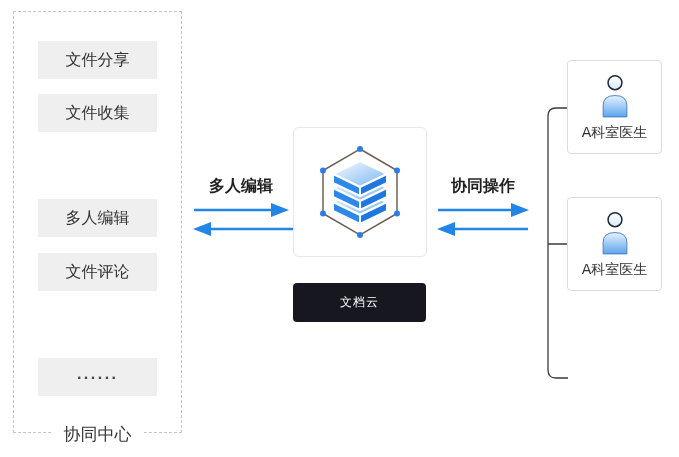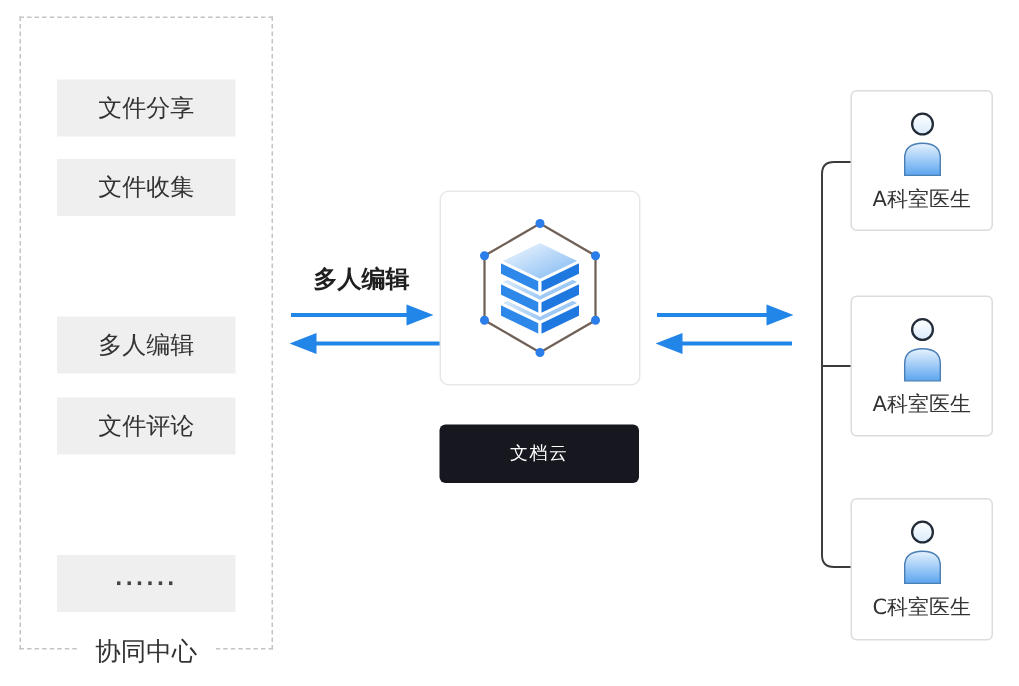--- a/index.html
+++ b/index.html
@@ -8,21 +8,21 @@
     font-family:"DejaVu Sans","Liberation Sans",sans-serif;color:#333;
   }
   
   .collab-panel{
     position:absolute;left:13px;top:11px;width:169px;height:422px;
     border:1px dashed #c4c4c4;box-sizing:border-box;
   }
   .service-item{
     position:absolute;left:24px;width:119px;height:38px;
     background:#efefef;display:flex;align-items:center;justify-content:center;
-    font-size:16px;color:#333;margin-top:12px;
+    font-size:16px;color:#333;
   }
   .service-item.dots{font-weight:bold;letter-spacing:2px;font-size:13px;color:#444;}
   .collab-label{
     position:absolute;left:50%;bottom:-14px;transform:translateX(-50%);
     background:#ffffff;padding:0 12px;font-size:17px;color:#333;white-space:nowrap;
   }
   
   .link-group{position:absolute;top:176px;height:62px;}
   .link-group.left{left:193px;width:96px;}
   .link-group.right{left:437px;width:92px;}
@@ -119,20 +119,21 @@
           <circle cx="87" cy="71.5" r="3"></circle>
         <circle cx="50" cy="93" r="3"></circle>
           <circle cx="13" cy="71.5" r="3"></circle>
           <circle cx="13" cy="28.5" r="3"></circle>
       </g>
     </svg>
   </div>
   <div class="hub-badge">文档云</div>
 
   <div class="link-group right">
+    <div class="link-label">协同操作</div>
     <svg class="arrow-fwd" width="92" height="16" viewBox="0 0 92 16">
       <line x1="1" y1="8" x2="76" y2="8" stroke="#2285e8" stroke-width="2.6"></line>
       <polygon points="74,1 92,8 74,15" fill="#2285e8"></polygon>
     </svg>
     <svg class="arrow-back" width="92" height="16" viewBox="0 0 92 16">
       <line x1="16" y1="8" x2="91" y2="8" stroke="#2285e8" stroke-width="2.6"></line>
       <polygon points="18,1 0,8 18,15" fill="#2285e8"></polygon>
     </svg>
   </div>
 
@@ -149,21 +150,14 @@
   </div>
 
   <div class="person-card" style="top:197px">
     <svg width="38" height="46" viewBox="0 0 40 48">
       <circle cx="20" cy="10" r="7.3" fill="url(#gHead)" stroke="#222b38" stroke-width="1.6"></circle>
       <path d="M7.5,46 V34 Q7.5,23.5 20,23.5 Q32.5,23.5 32.5,34 V46 Z" fill="url(#gBody)" stroke="#4a7fb5" stroke-width="1"></path>
     </svg>
     <div class="p-label">A科室医生</div>
   </div>
 
-  <div class="person-card" style="top:332px;height:95px">
-    <svg width="38" height="46" viewBox="0 0 40 48">
-      <circle cx="20" cy="10" r="7.3" fill="url(#gHead)" stroke="#222b38" stroke-width="1.6"></circle>
-      <path d="M7.5,46 V34 Q7.5,23.5 20,23.5 Q32.5,23.5 32.5,34 V46 Z" fill="url(#gBody)" stroke="#4a7fb5" stroke-width="1"></path>
-    </svg>
-    <div class="p-label">C科室医生</div>
-  </div>
 
 </div>
 
 </body></html>

